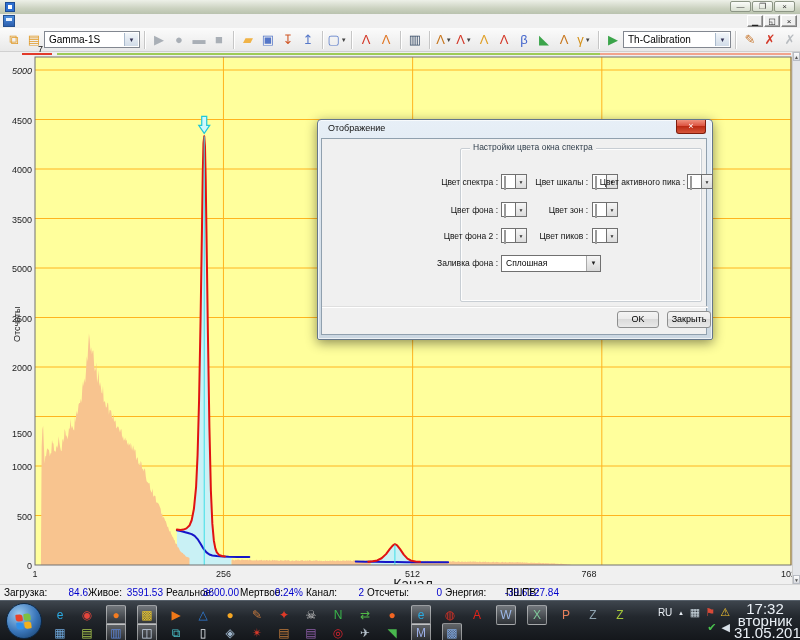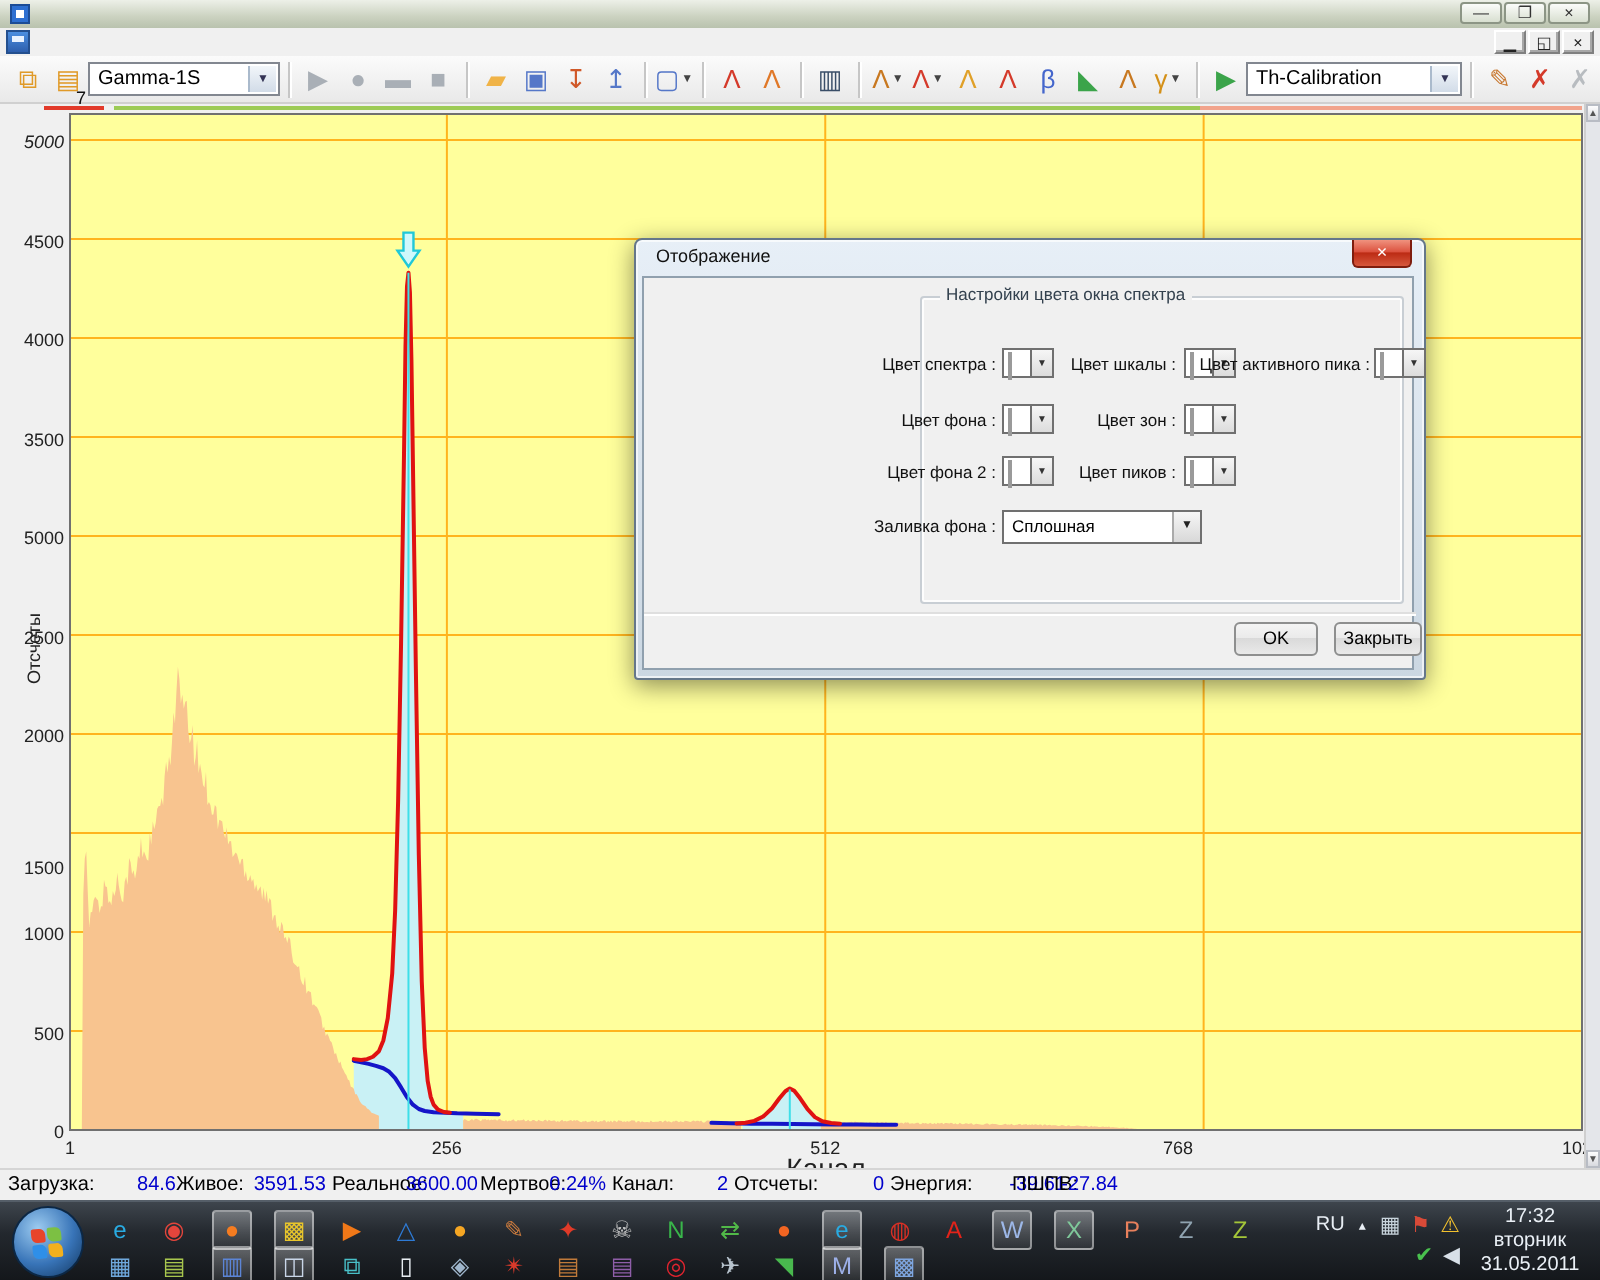--- a/index.html
+++ b/index.html
@@ -98,21 +98,21 @@
   .orbflag{position:absolute;left:9px;top:10px;width:16px;height:15px;transform:rotate(-6deg);
     display:grid;grid-template-columns:7px 7px;grid-gap:1px;}
   .orbflag i{height:7px;border-radius:1px 3px 1px 3px;}
   .tbrow{position:absolute;left:52px;display:flex;gap:11px;align-items:center;}
   .ticon{width:16px;height:16px;display:flex;align-items:center;justify-content:center;
     font-size:12px;line-height:16px;border-radius:2px;box-sizing:content-box;}
   .ticon.boxed{border:1px solid rgba(255,255,255,.45);padding:1px;
     background:linear-gradient(rgba(255,255,255,.3),rgba(255,255,255,.08));}
   .tray{position:absolute;right:70px;top:4px;width:95px;font-size:10px;color:#E8EEF4;}
   .trayrow{display:flex;gap:7px;align-items:center;justify-content:flex-end;height:15px;}
-  .clock{position:absolute;right:4px;top:2px;width:62px;text-align:center;font-size:10px;
+  .clock{position:absolute;right:4px;top:2px;width:62px;text-align:center;font-size:15px;
     color:#EAF0F6;line-height:12px;}
 </style>
 </head>
 <body>
 
 <div class="titlebar">
   <span class="appico"></span>
   <span class="winbtns">
     <span class="winbtn">—</span>
     <span class="winbtn">❐</span>

